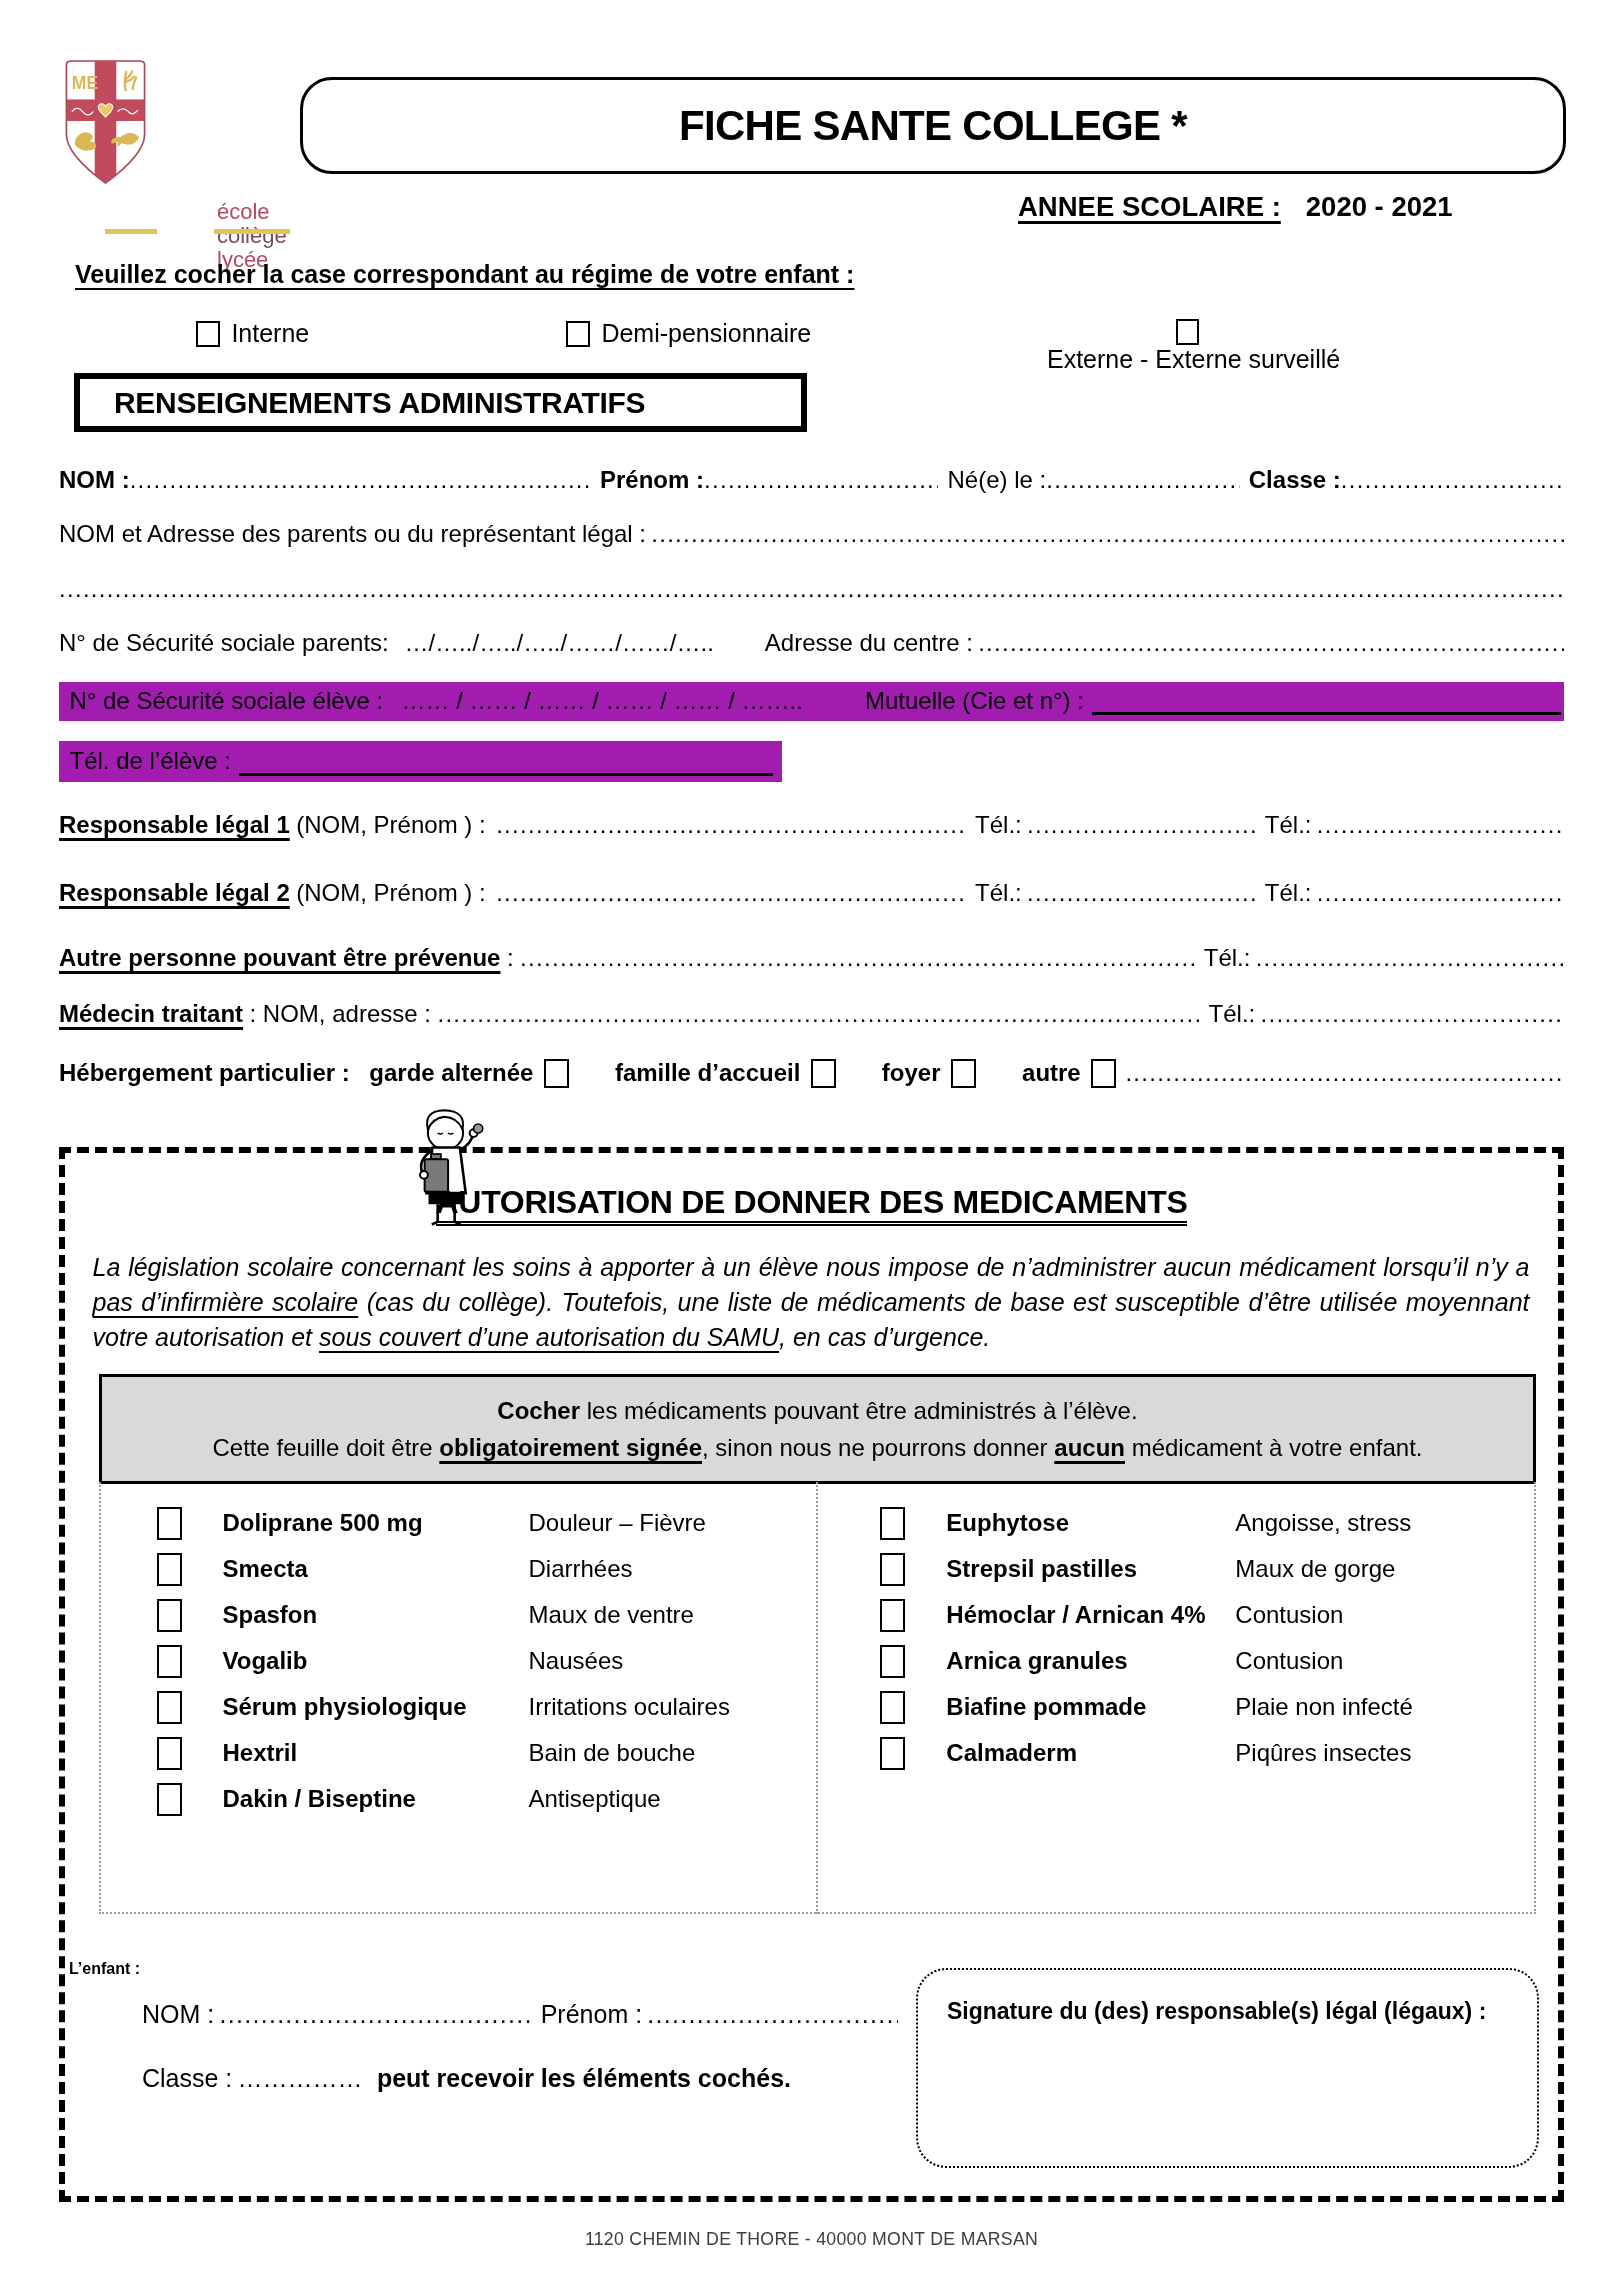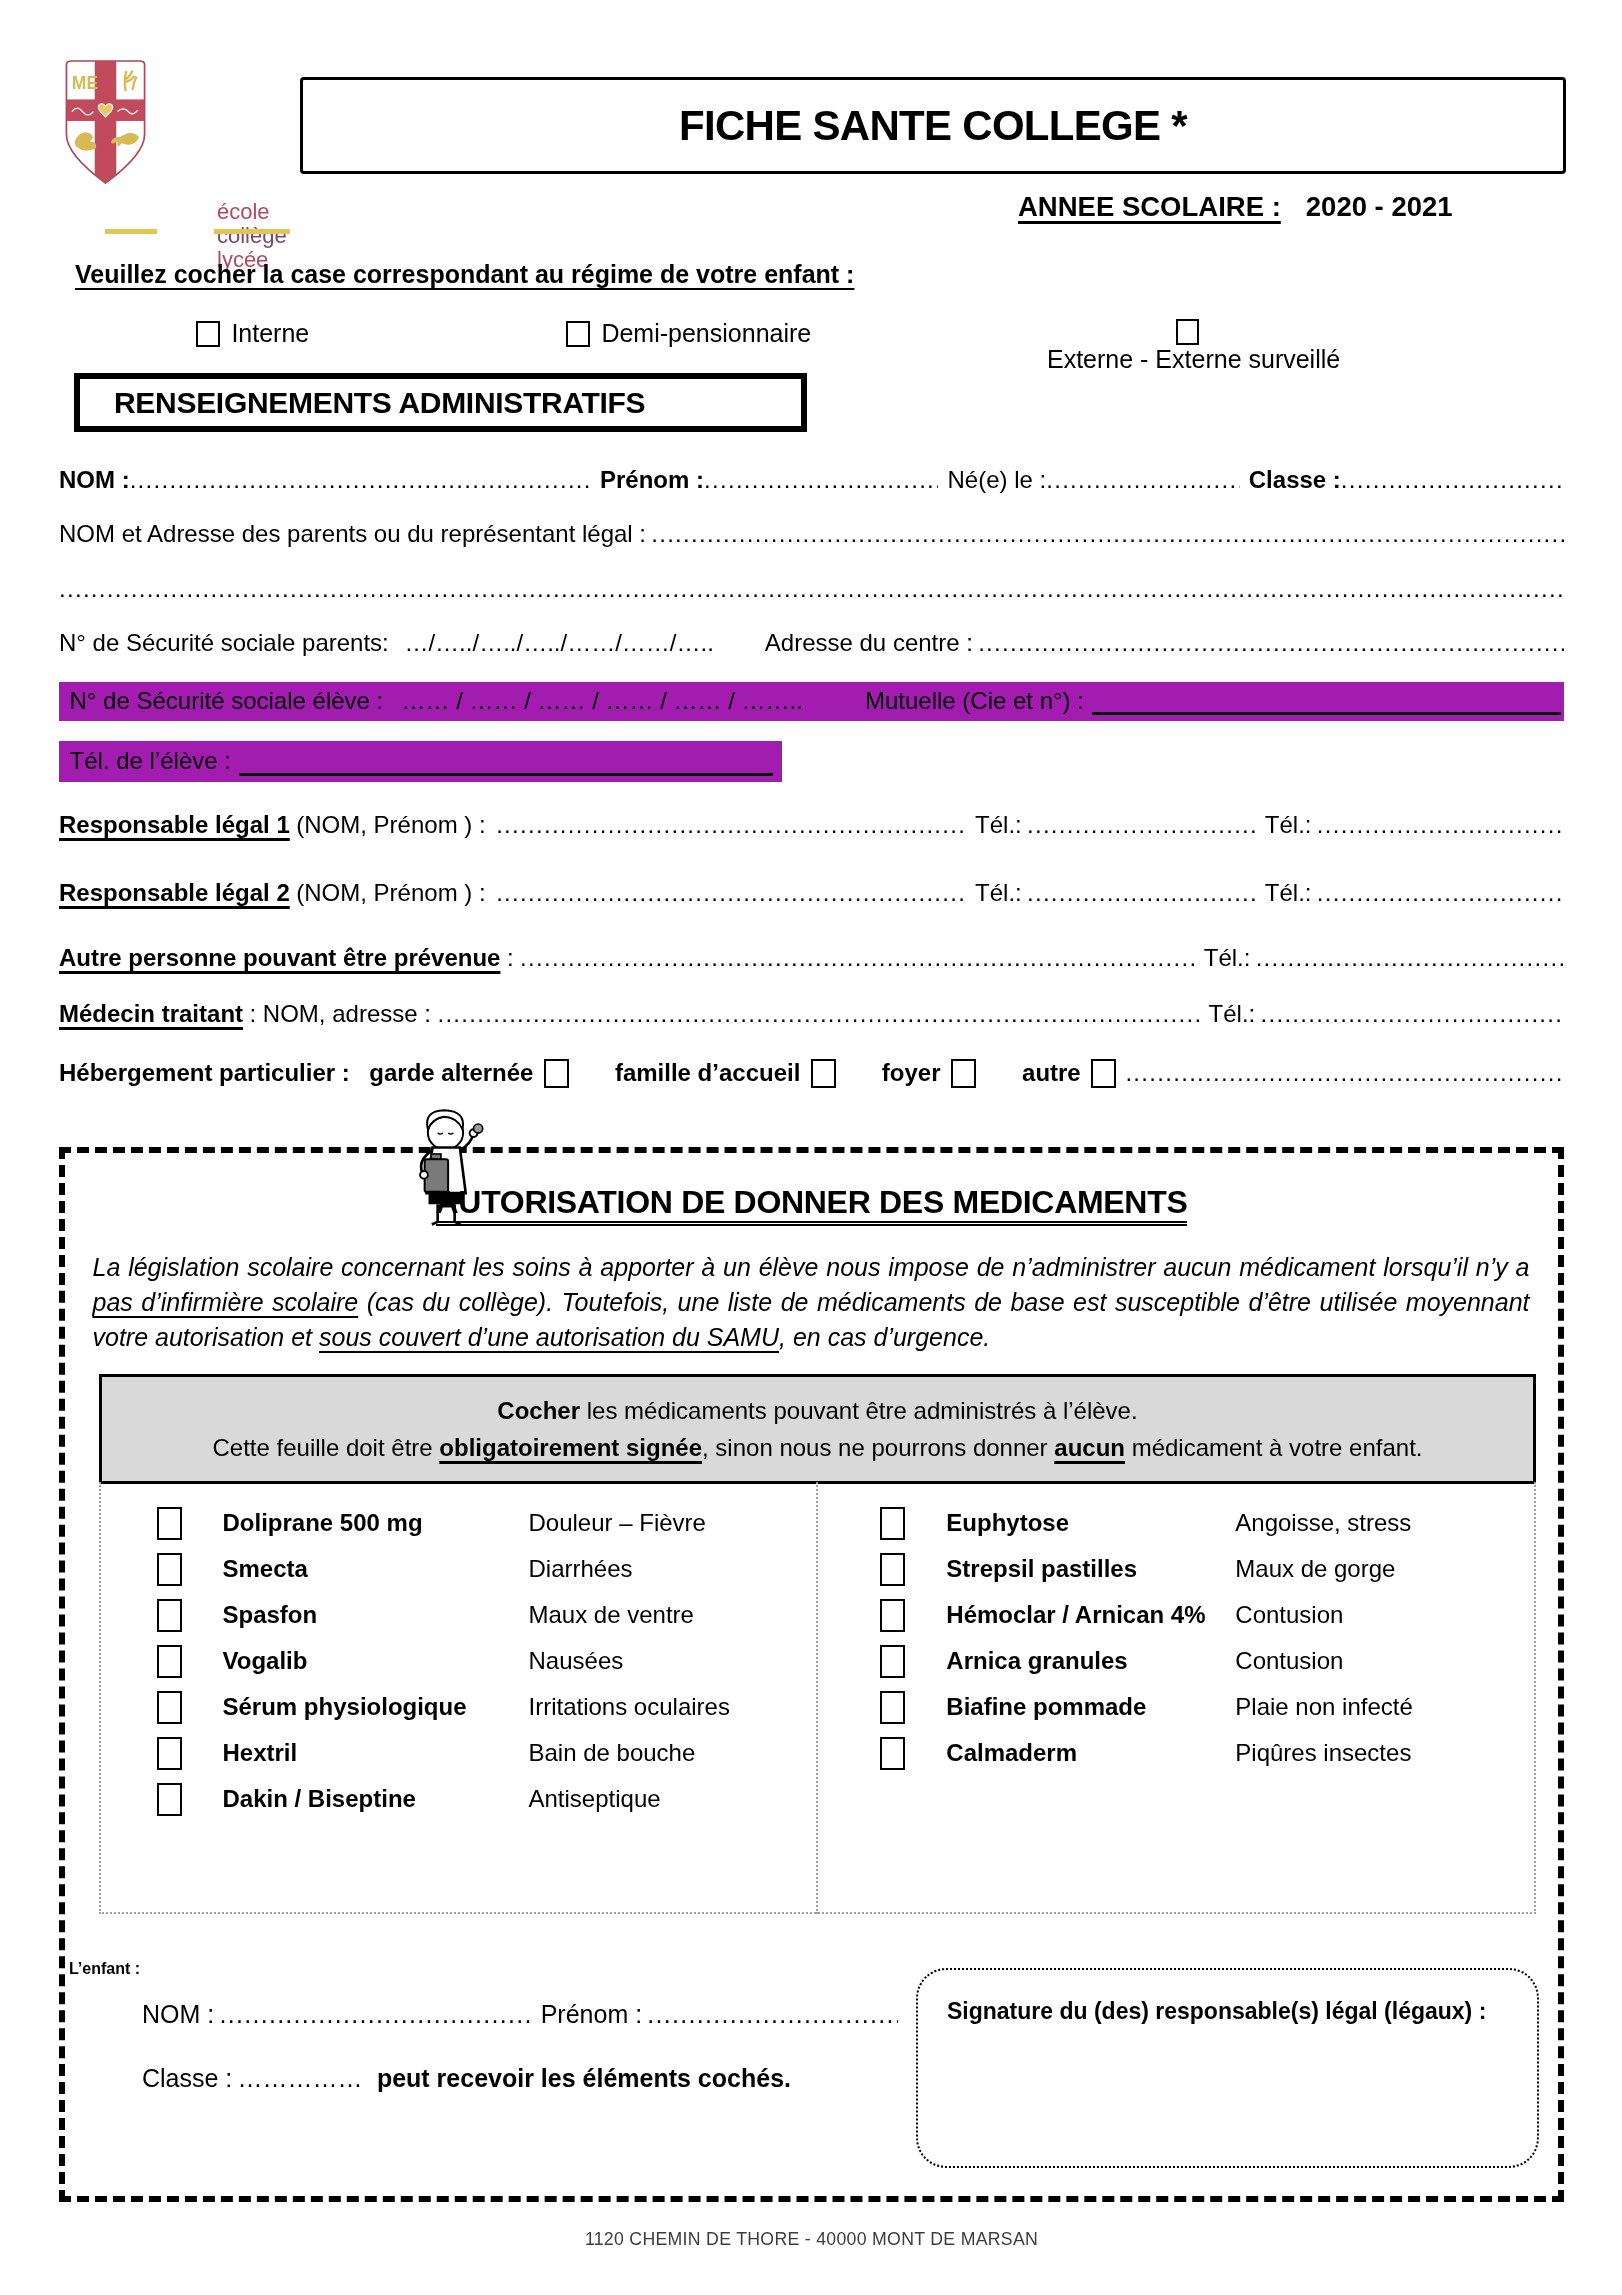--- a/index.html
+++ b/index.html
@@ -6,21 +6,21 @@
   #page{position:relative;width:1623px;height:2295px;background:#ffffff;
         font-family:"Liberation Sans",sans-serif;color:#000;overflow:hidden;}
   .abs{position:absolute;}
   .b{font-weight:700;}
   .u{text-decoration:underline;text-decoration-thickness:2px;text-underline-offset:4.6px;}
   .bu{font-weight:700;text-decoration:underline;text-decoration-thickness:2.6px;text-underline-offset:5.2px;}
   .row{position:absolute;display:flex;align-items:baseline;white-space:nowrap;font-size:24px;}
   .lead{flex-basis:0;flex-shrink:1;overflow:hidden;white-space:nowrap;letter-spacing:1.3px;}
   .uline{align-self:flex-end;height:0;border-bottom:3.3px solid #000;margin:0 2.6px 6.5px 7.9px;}
   
-  .title-box{left:300px;top:77px;width:1266px;height:97px;border:3.9px solid #000;border-radius:4px;
+  .title-box{left:300px;top:77px;width:1266px;height:97px;border:3.9px solid #000;border-radius:32px;
              display:flex;align-items:center;justify-content:center;box-sizing:border-box;}
   .title-box span{font-size:42px;font-weight:700;letter-spacing:-0.7px;}
   .year{left:1018px;top:191px;font-size:27.5px;}
   .year .bu{margin-right:25px;}
   
   .cbx{display:inline-block;width:19.6px;height:22px;border:2.6px solid #000;background:#fff;
        align-self:center;flex:0 0 auto;margin-right:11.8px;}
   .cbx2{display:inline-block;width:21px;height:25px;border:2.6px solid #000;background:#fff;
         align-self:center;flex:0 0 auto;margin:0 0 0 10.5px;}
   .regopt{position:absolute;display:flex;align-items:center;font-size:25px;white-space:nowrap;}

